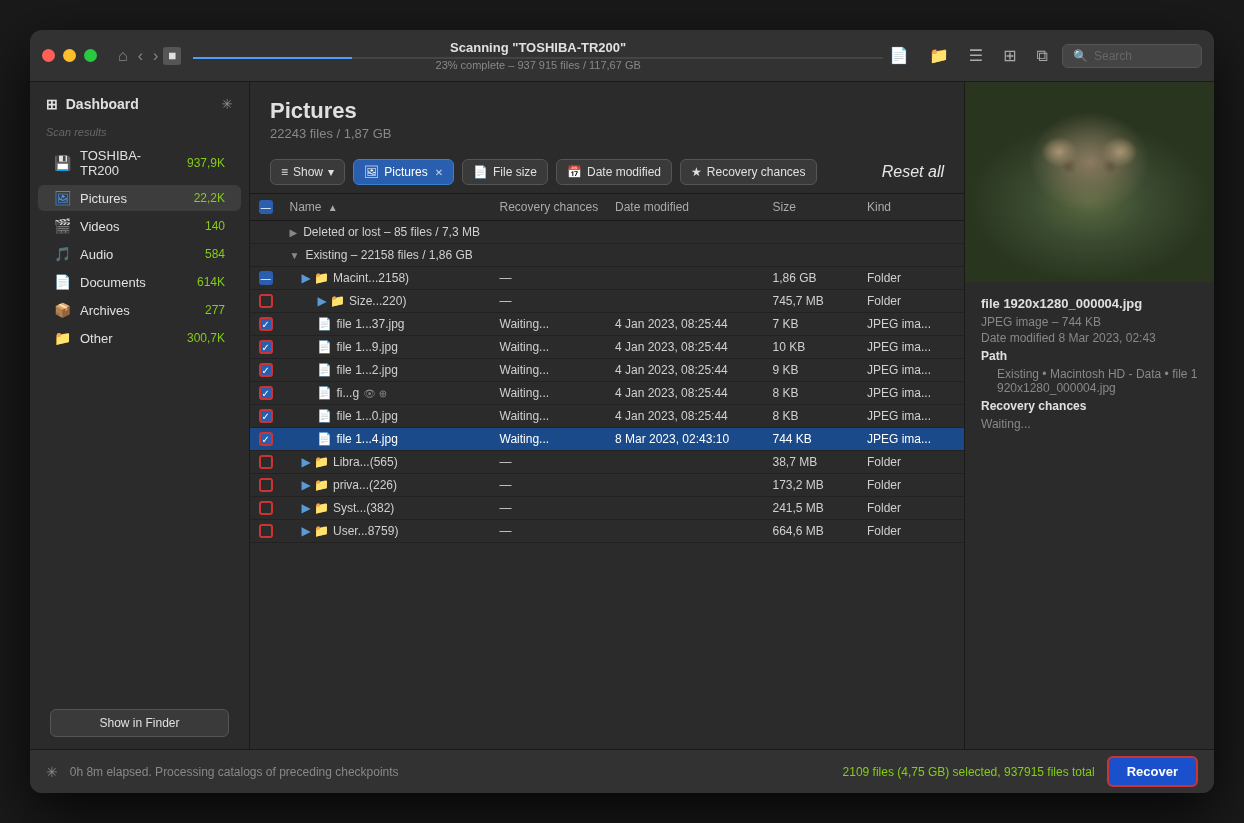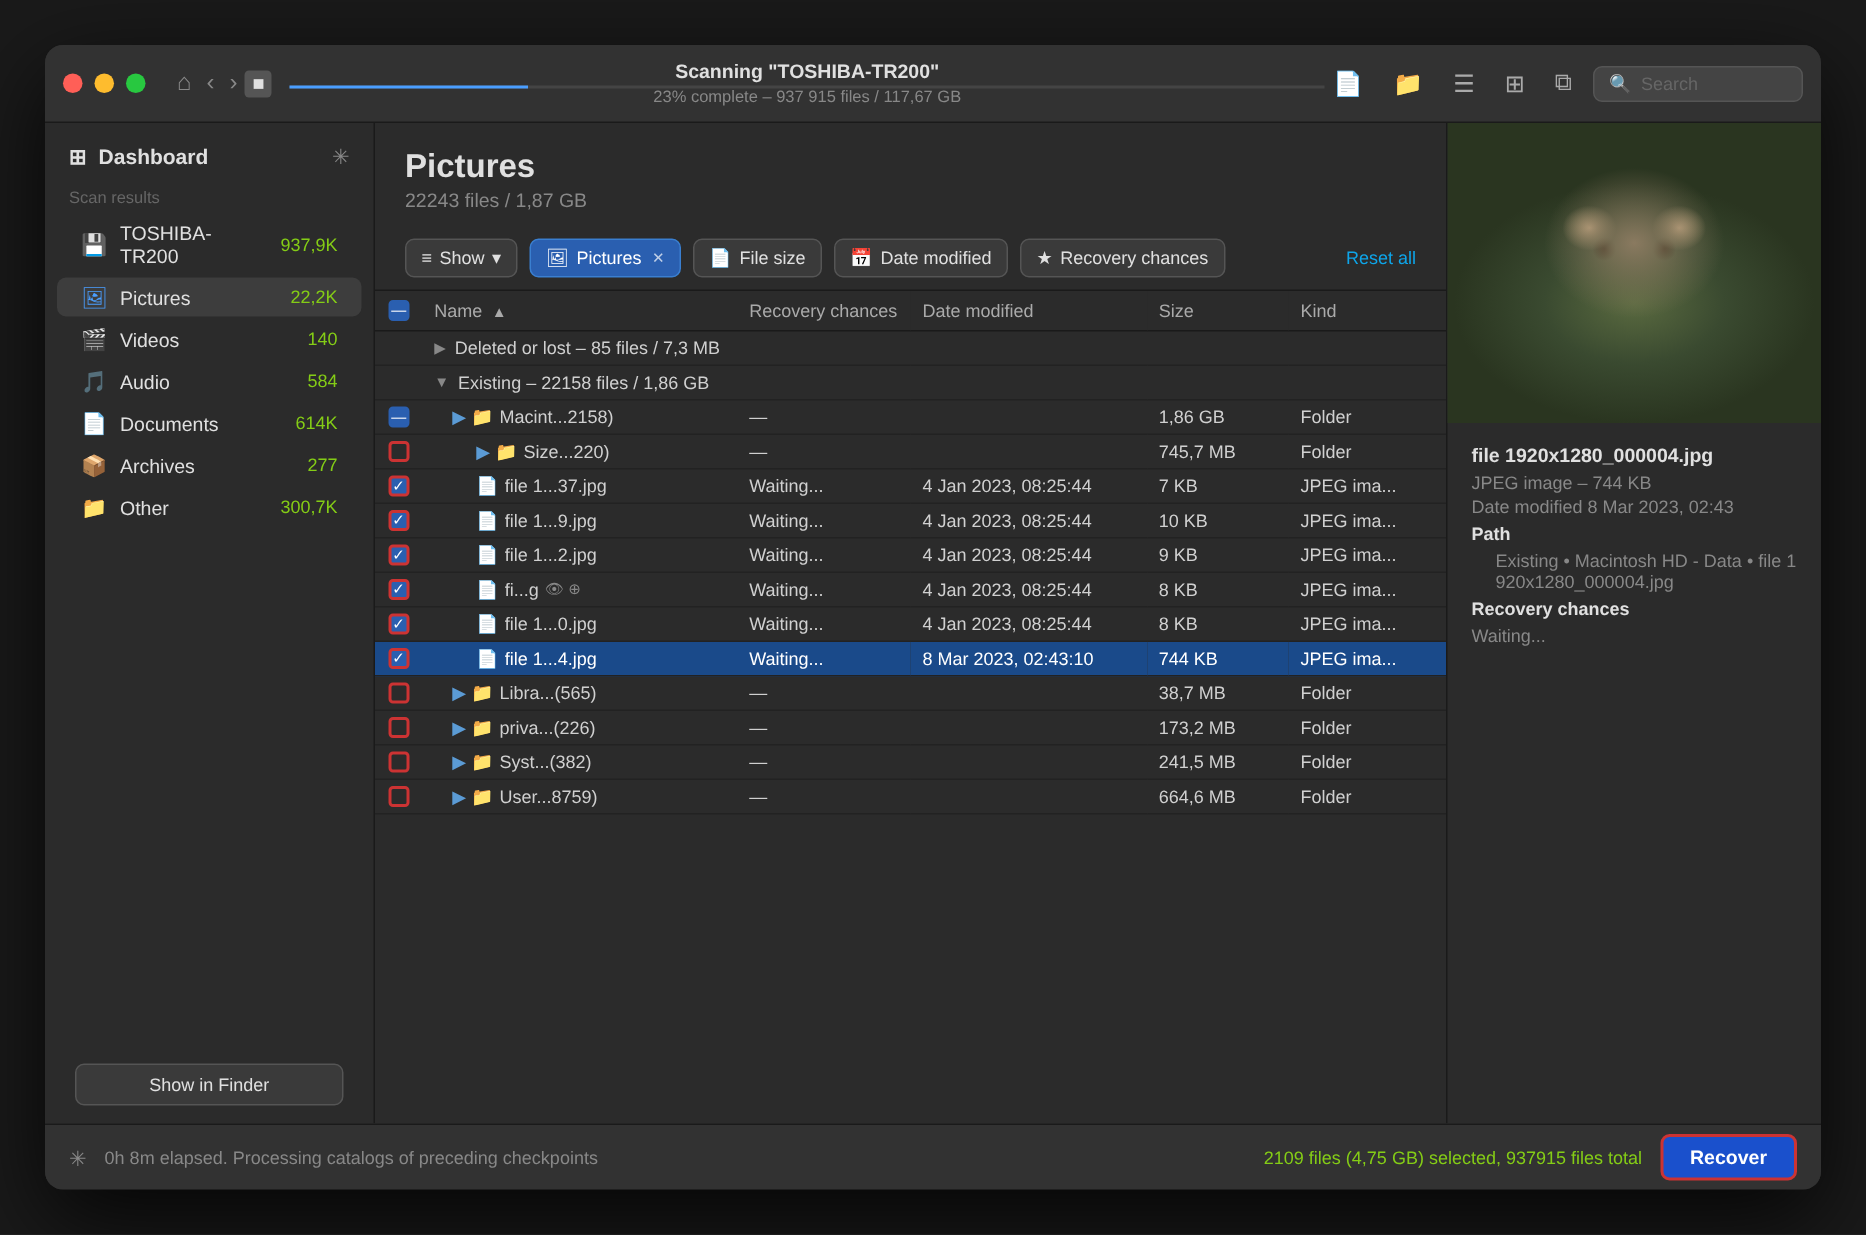--- a/index.html
+++ b/index.html
@@ -154,20 +154,21 @@
     }
     .sidebar-spinner {
       color: #888;
       font-size: 14px;
     }
     .sidebar-section-label {
       padding: 6px 16px 4px;
       font-size: 11px;
       color: #666;
       text-transform: none;
+      font-style: italic;
     }
     .sidebar-item {
       display: flex;
       align-items: center;
       padding: 5px 16px;
       cursor: pointer;
       border-radius: 6px;
       margin: 1px 8px;
       gap: 8px;
     }
@@ -252,23 +253,24 @@
     }
     .filter-btn-close {
       font-size: 10px;
       opacity: 0.7;
       margin-left: 2px;
     }
     .filter-spacer { flex: 1; }
     .reset-all-btn {
       background: none;
       border: none;
-      color: #0ea5e9;
-      font-size: 12px;
+      color: #e5e5e5;
+      font-size: 16px;
       cursor: pointer;
+      font-style: italic;
     }
 
     
     .file-table-container {
       flex: 1;
       overflow-y: auto;
     }
     .file-table {
       width: 100%;
       border-collapse: collapse;

